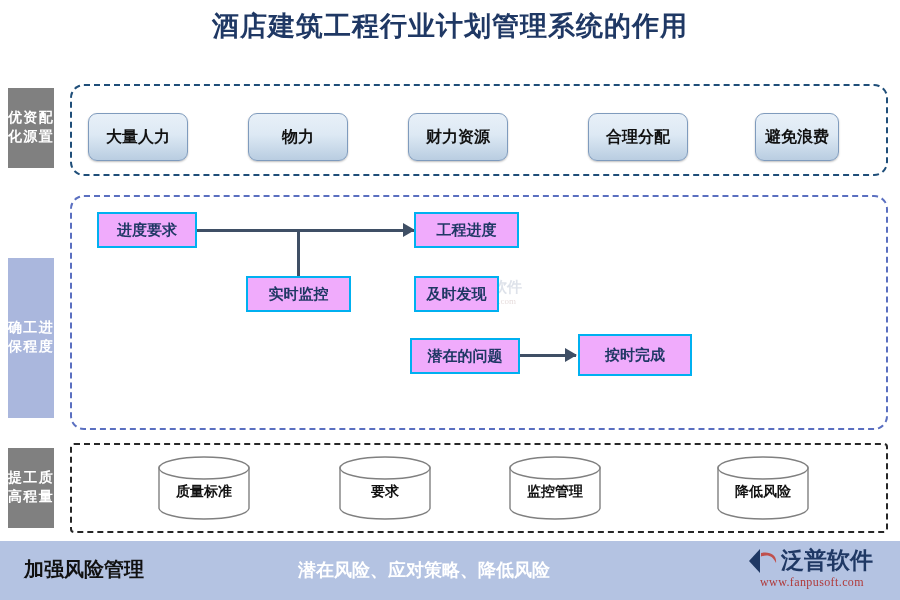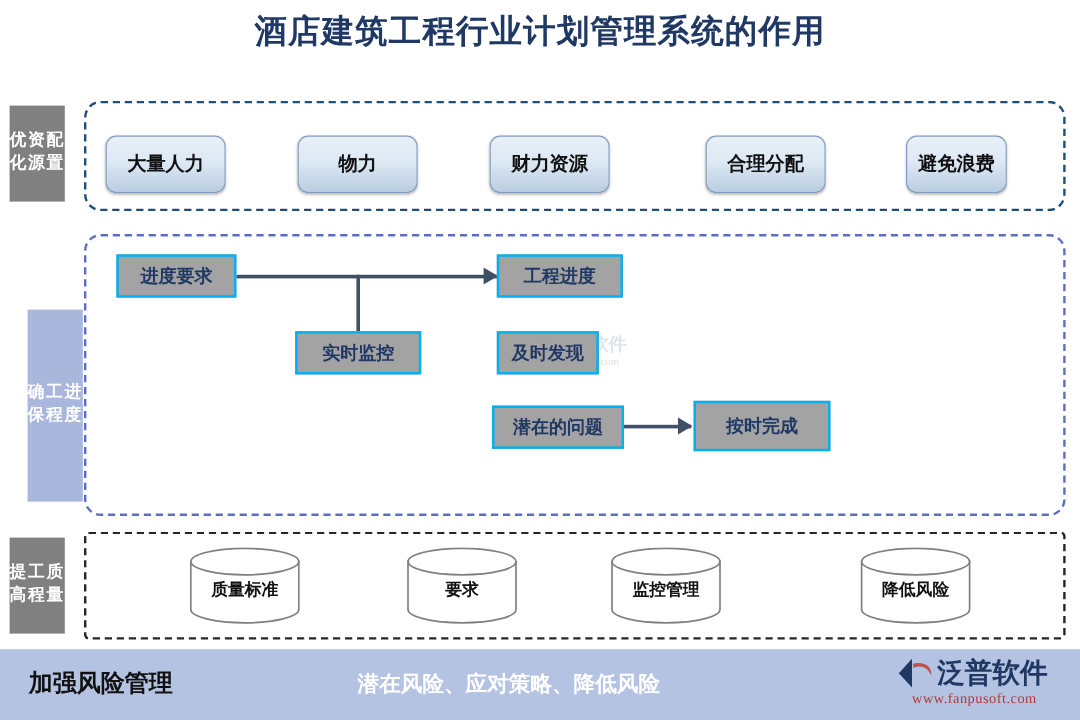--- a/index.html
+++ b/index.html
@@ -42,21 +42,21 @@
     justify-content: center;
     color: #ffffff;
     font-weight: bold;
     font-size: 14px;
     line-height: 1.33;
     letter-spacing: 1px;
     font-family: "Liberation Serif", "DejaVu Serif", serif;
   }
   .side-label span { display: block; }
   .side-gray { background: #808080; }
-  .side-blue { background: #aab7dd; margin-left: 15px; }
+  .side-blue { background: #aab7dd; }
 
   #label-1 { left: 8px; top: 88px; width: 46px; height: 80px; }
   #label-2 { left: 8px; top: 258px; width: 46px; height: 160px; }
   #label-3 { left: 8px; top: 448px; width: 46px; height: 80px; }
 
   
   .section-box {
     position: absolute;
     box-sizing: border-box;
   }
@@ -97,21 +97,21 @@
   #pill-1 { left: 248px; top: 113px; width: 100px; }
   #pill-2 { left: 408px; top: 113px; width: 100px; }
   #pill-3 { left: 588px; top: 113px; width: 100px; }
   #pill-4 { left: 755px; top: 113px; width: 84px; }
 
   
   .cbox {
     position: absolute;
     box-sizing: border-box;
     border: 2.5px solid #00b0f0;
-    background: #a3a3a3;
+    background: #f0abfc;
     display: flex;
     align-items: center;
     justify-content: center;
     font-size: 15px;
     font-weight: bold;
     color: #1f3864;
     font-family: "Liberation Serif", "DejaVu Serif", serif;
   }
   #cbox-0 { left: 97px;  top: 212px; width: 100px; height: 36px; }
   #cbox-1 { left: 414px; top: 212px; width: 105px; height: 36px; }

